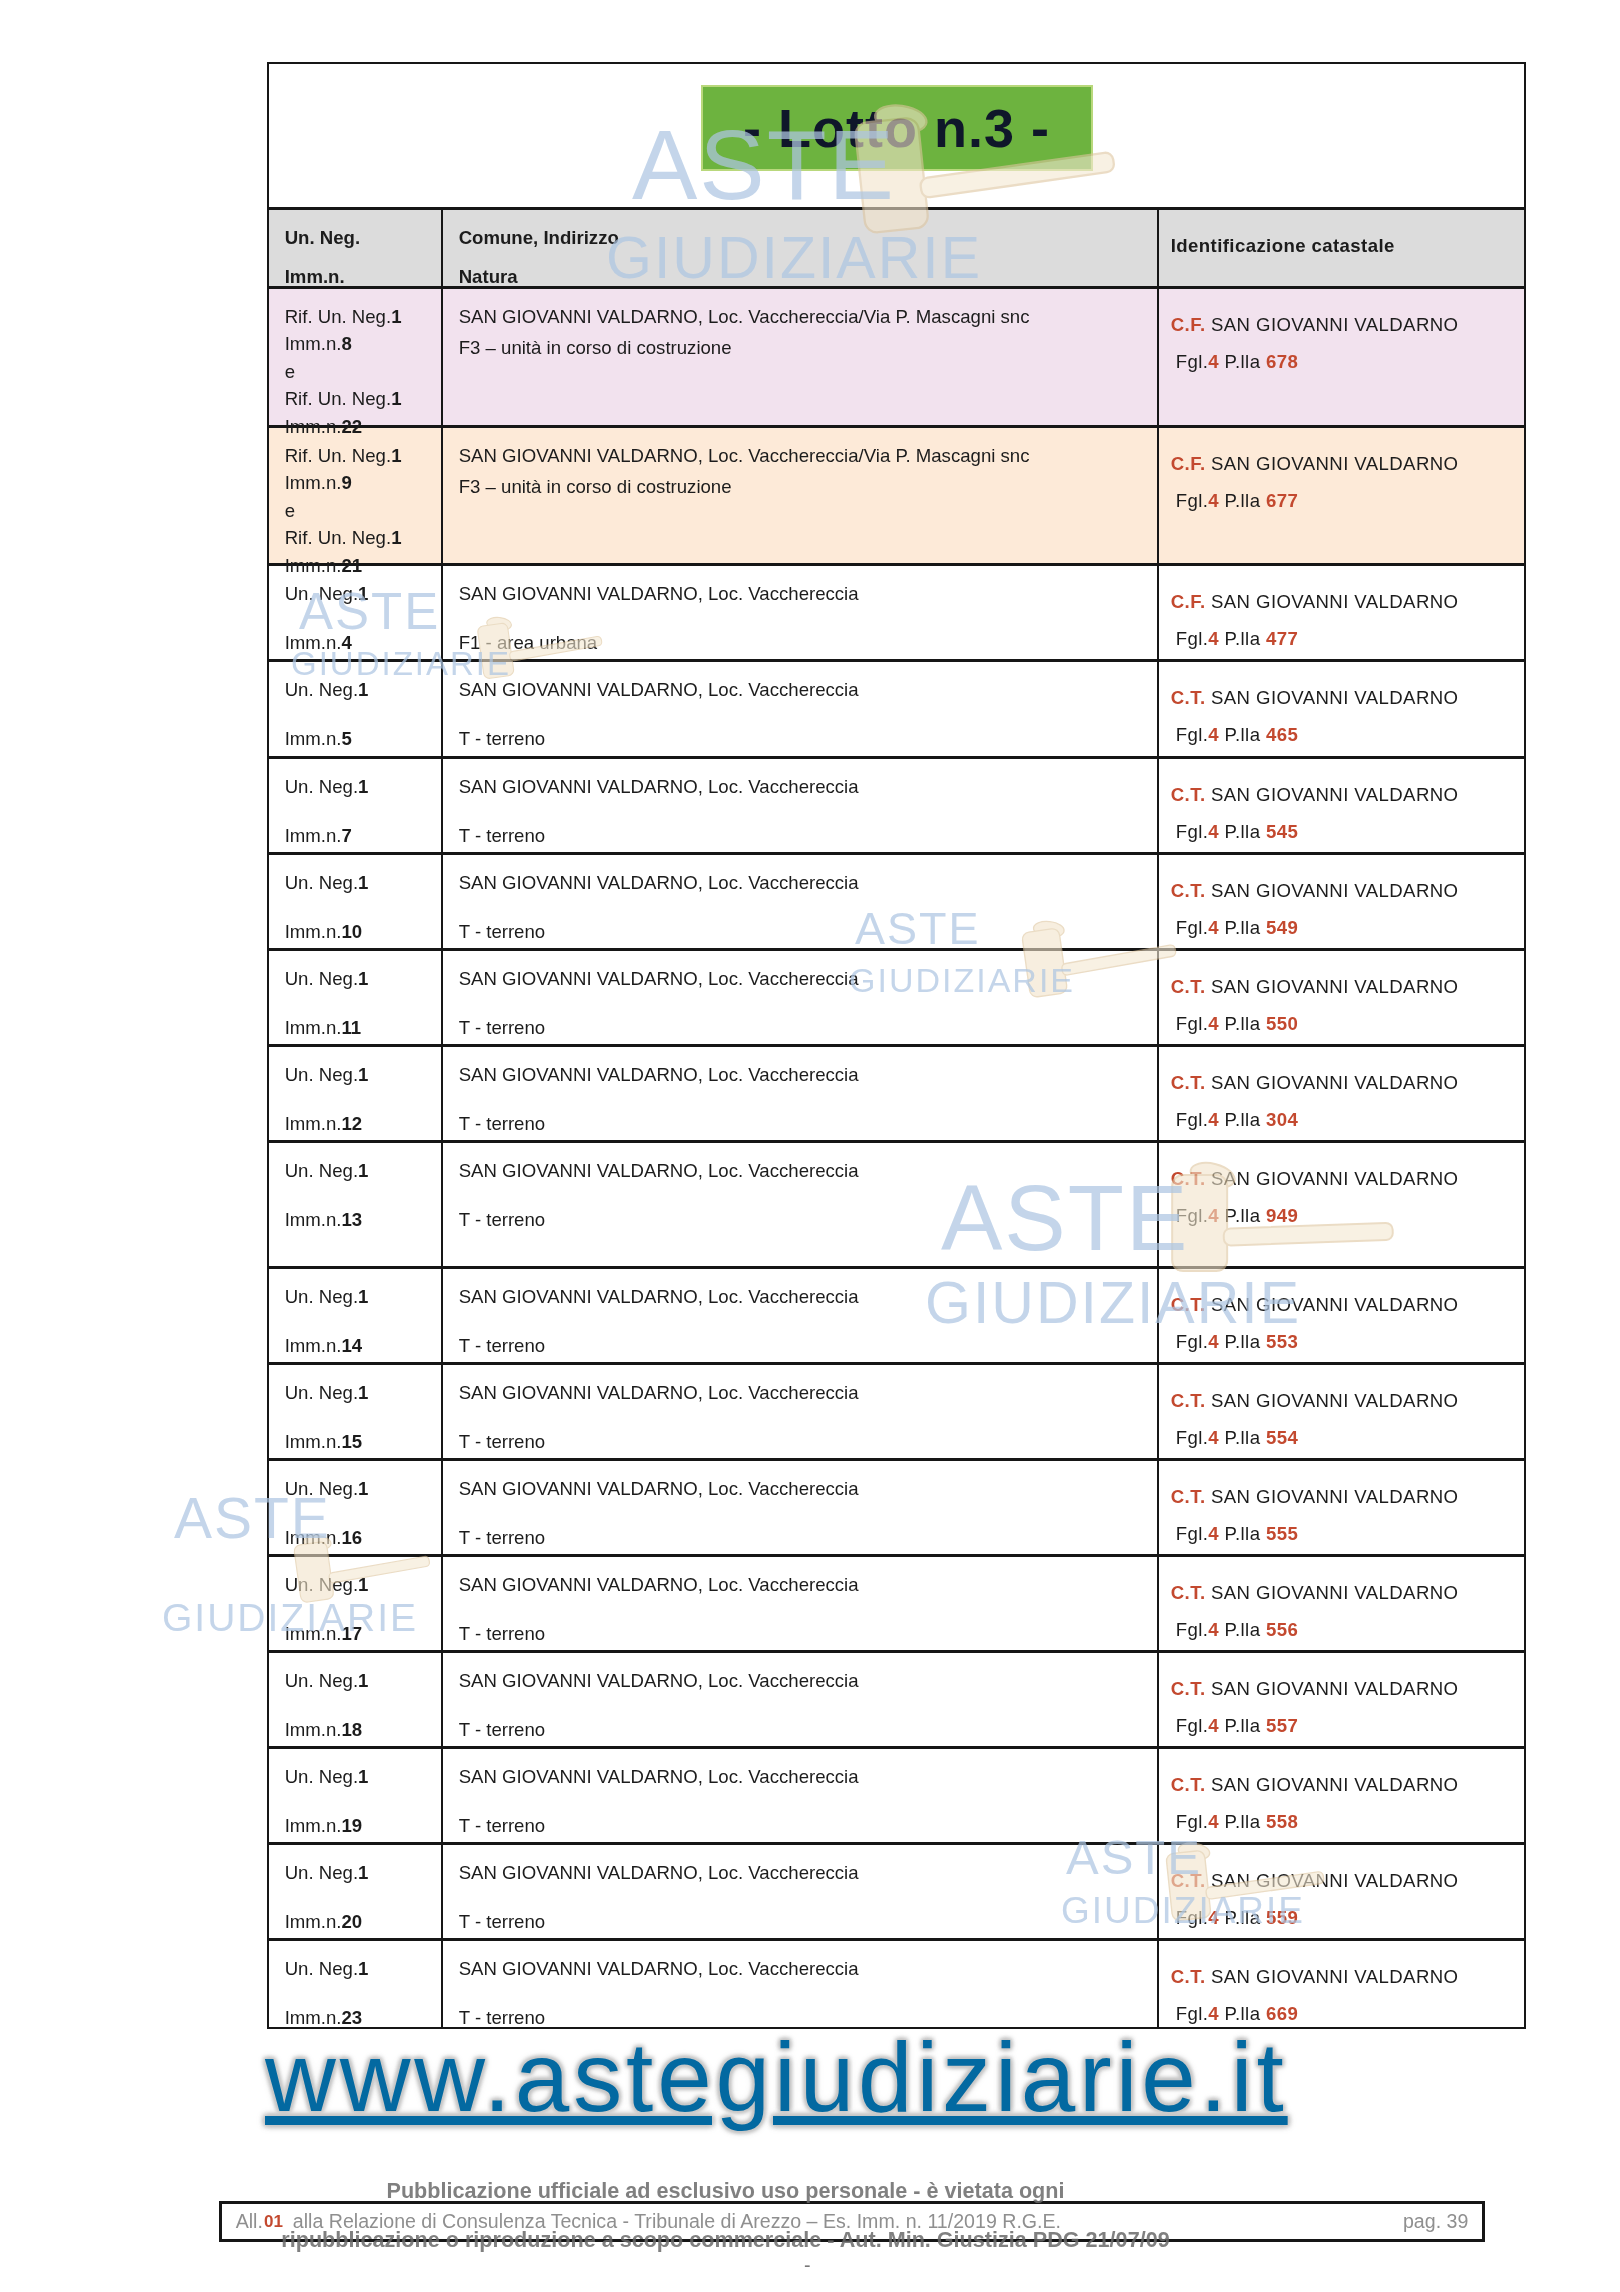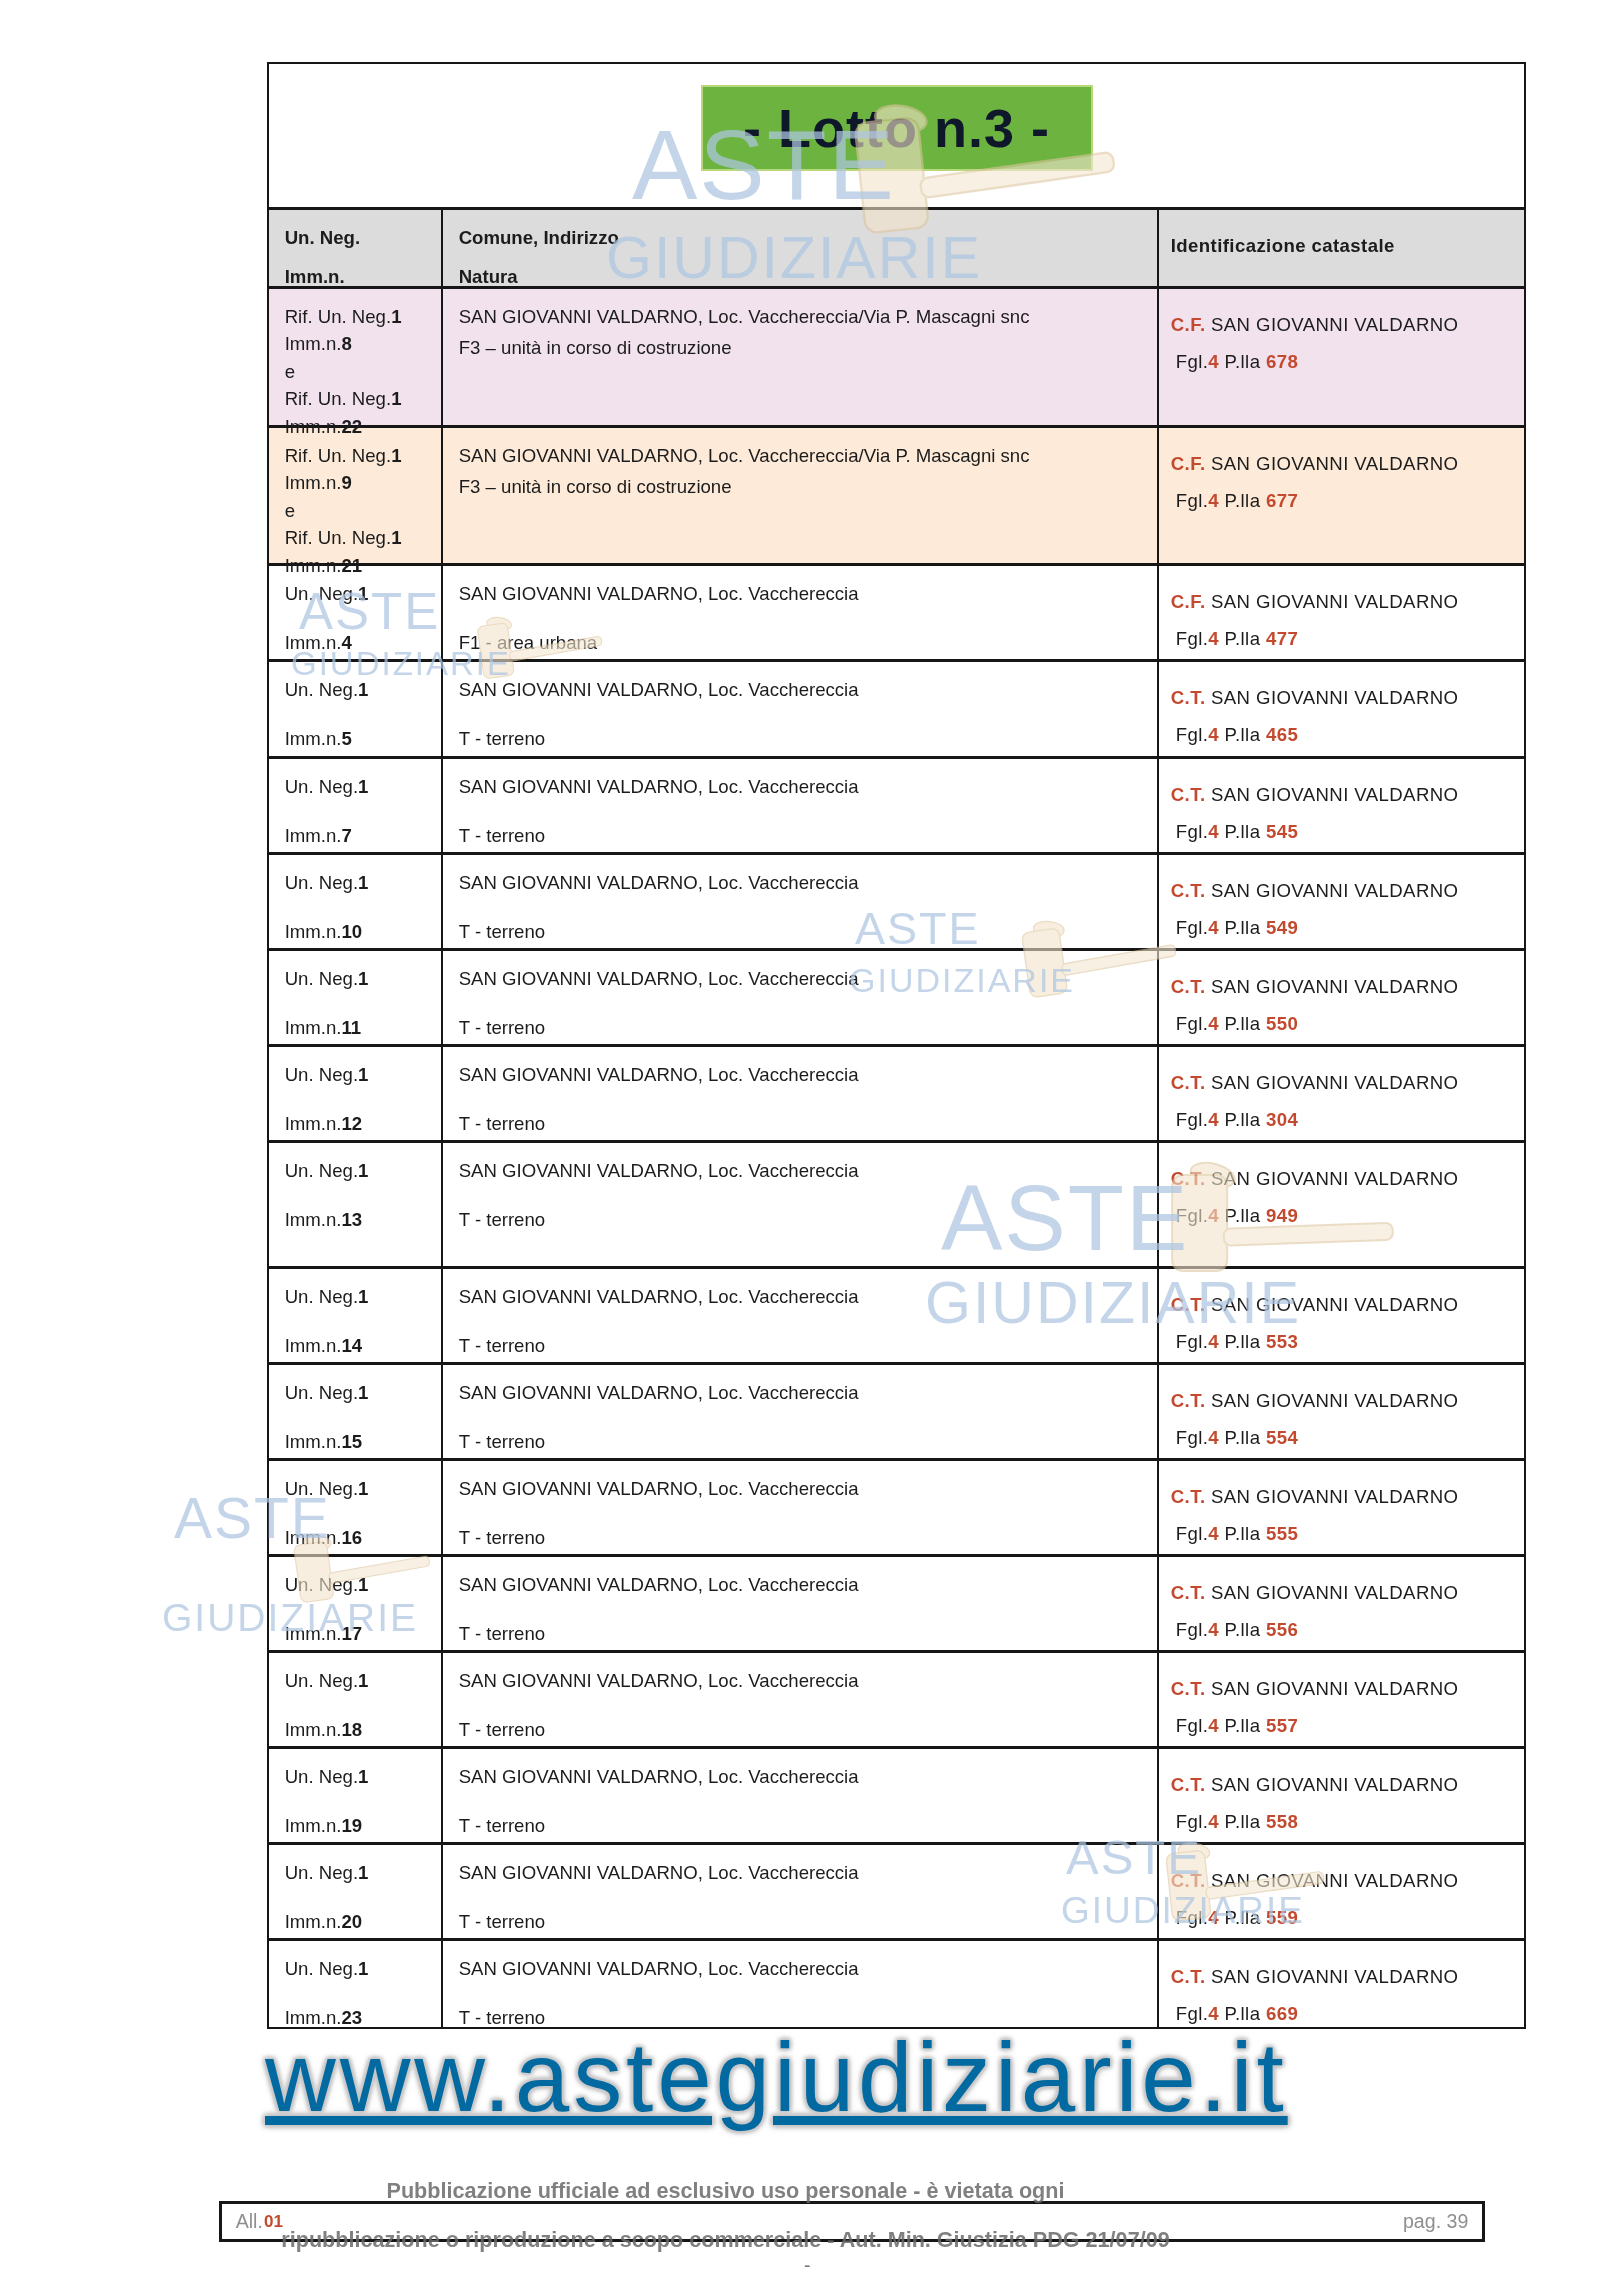--- a/index.html
+++ b/index.html
@@ -383,18 +383,19 @@
 <div class="wm" style="left:1061px;top:1892px;font-size:37px;">GIUDIZIARIE</div>
 
 <div class="url-wm">www.astegiudiziarie.it</div>
 
 <div class="pub-line" style="top:2178px;">Pubblicazione ufficiale ad esclusivo uso personale - è vietata ogni</div>
 <div class="pub-line" style="top:2227px;">ripubblicazione o riproduzione a scopo commerciale - Aut. Min. Giustizia PDG 21/07/09</div>
 
 <div class="footer-box">
   <span>All.</span>
   <span class="all-num">01</span>
+  <span>alla Relazione di Consulenza Tecnica - Tribunale di Arezzo – Es. Imm. n. 11/2019 R.G.E.</span>
   <span class="f-spacer"></span>
   <span>pag. 39</span>
 </div>
 
 <div class="page-dash">-</div>
 
 
 </body></html>

